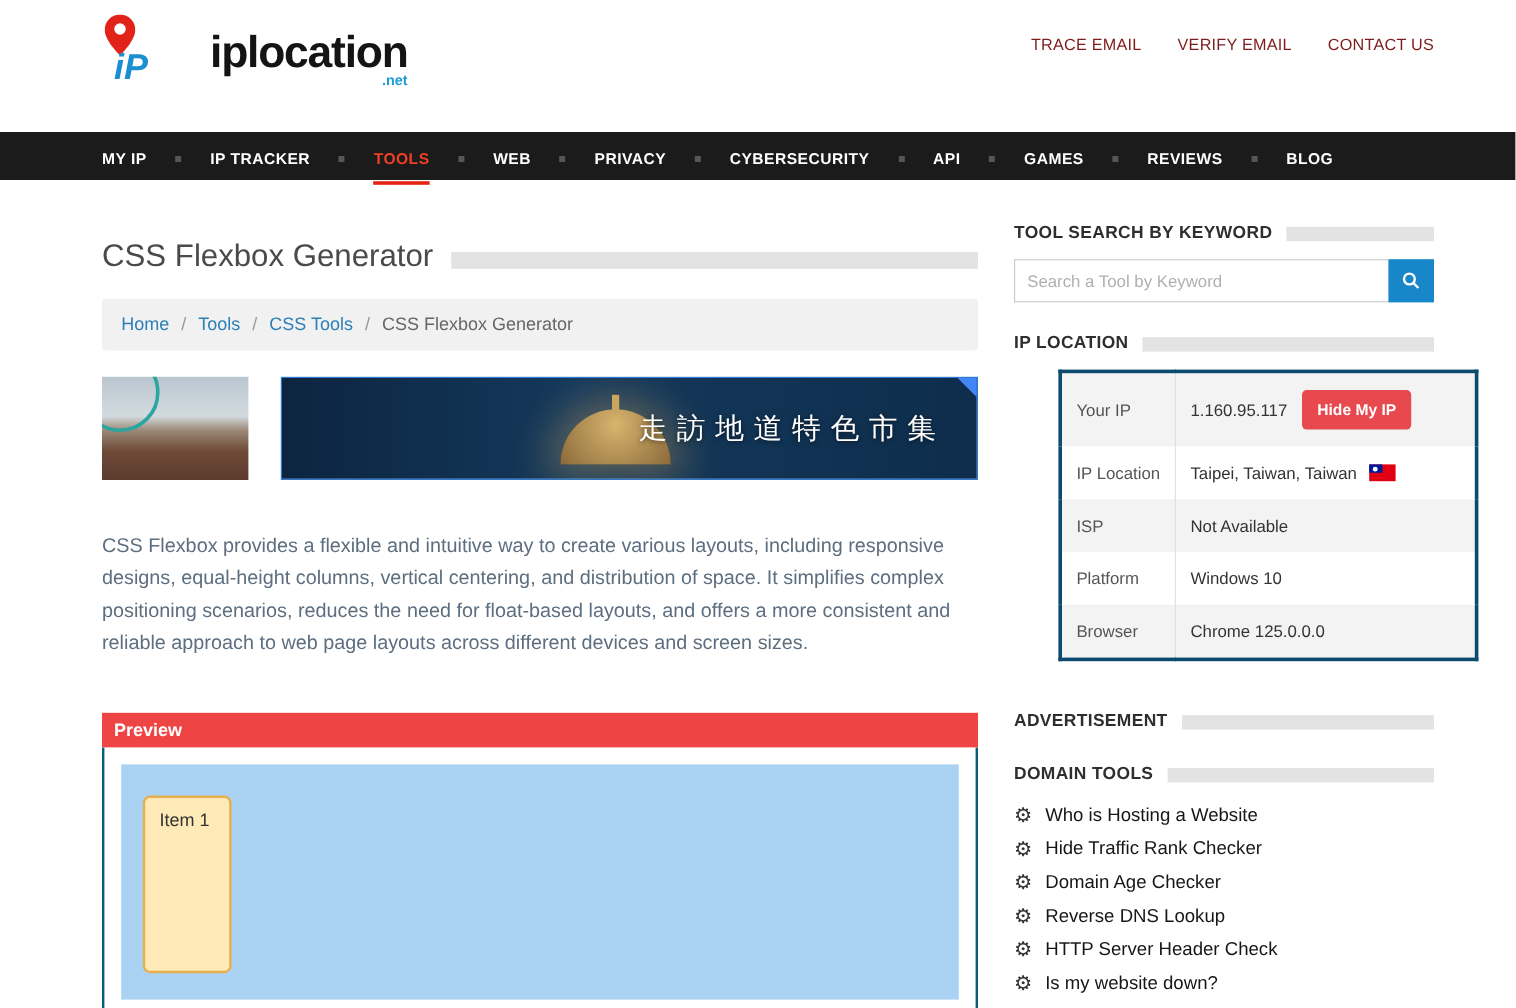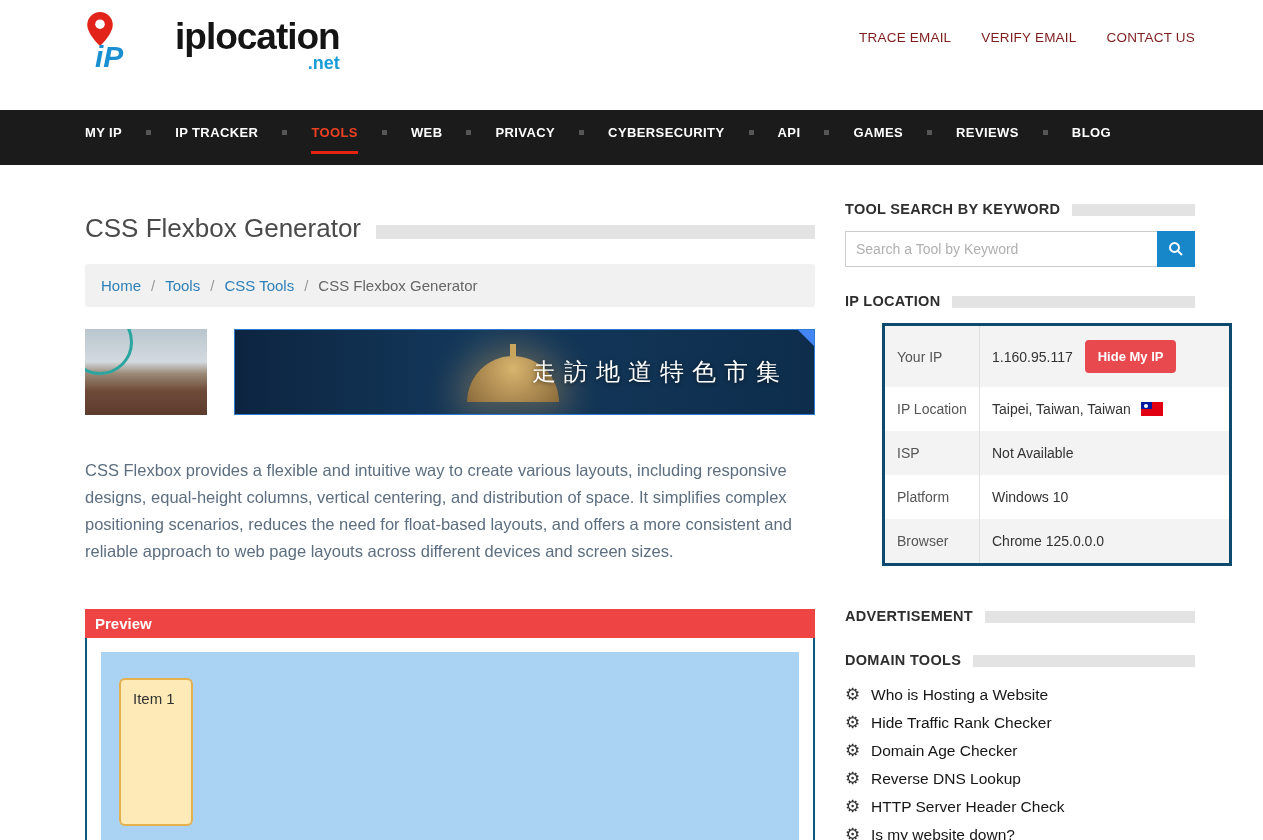--- a/index.html
+++ b/index.html
@@ -18,42 +18,42 @@
   }
   .logo { display:flex; align-items:flex-end; cursor:pointer;gap:36px; }
   .logo-mark { position:relative; width:50px; height:62px; margin-right:4px; }
   .logo-mark svg { position:absolute; top:0; left:2px; }
   .logo-ip {
     position:absolute; bottom:0; left:10px;
     color:#1a8fd1; font-size:30px; font-weight:bold; font-style:italic;
   }
   .logo-words { display:flex; flex-direction:column; }
   .logo-text { font-size:37px; font-weight:bold; color:#141414; letter-spacing:-1px; line-height:1; }
-  .logo-tld { align-self:flex-end; color:#1a9cd8; font-size:18px; font-weight:bold; margin-top:-2px; }
+  .logo-tld { align-self:flex-end; color:#1a9cd8; font-size:12px; font-weight:bold; margin-top:-2px; }
 
   .header-right { margin-left:auto; display:flex; flex-direction:column; align-items:flex-end; }
   .search-bar { display:flex; }
   .search-bar input {
     width:362px; height:46px; border:1px solid #ccc; border-right:none;
     padding:0 14px; font-size:15px; color:#555; outline:none;
     font-family:"Liberation Sans", sans-serif;
   }
   .search-bar input::placeholder { color:#a9a9a9; }
   .search-btn {
     width:63px; height:46px; background:#1787c9; border:none; cursor:pointer;
     display:flex; align-items:center; justify-content:center; border-radius:0 3px 3px 0;
   }
   .top-links { display:flex; gap:30px; margin-top:18px; }
   .top-links a {
     color:#7f1d1d; font-size:13.5px; font-weight:normal; letter-spacing:.2px;
     text-decoration:none; cursor:pointer;
   }
 
   
-  nav.main-nav { background:#1b1b1b; height:55px; }
+  nav.main-nav { background:#1b1b1b; height:40px; }
   nav.main-nav ul {
     list-style:none; margin:0; padding:0 68px 0 85px;
     display:flex; align-items:stretch; height:44px;
   }
   .nav-item { display:flex; align-items:center; }
   .nav-item + .nav-item::before {
     content:""; width:5px; height:5px; background:#565656; margin:0 24px; flex:none;
   }
   .nav-link {
     display:flex; align-items:center; height:44px;

